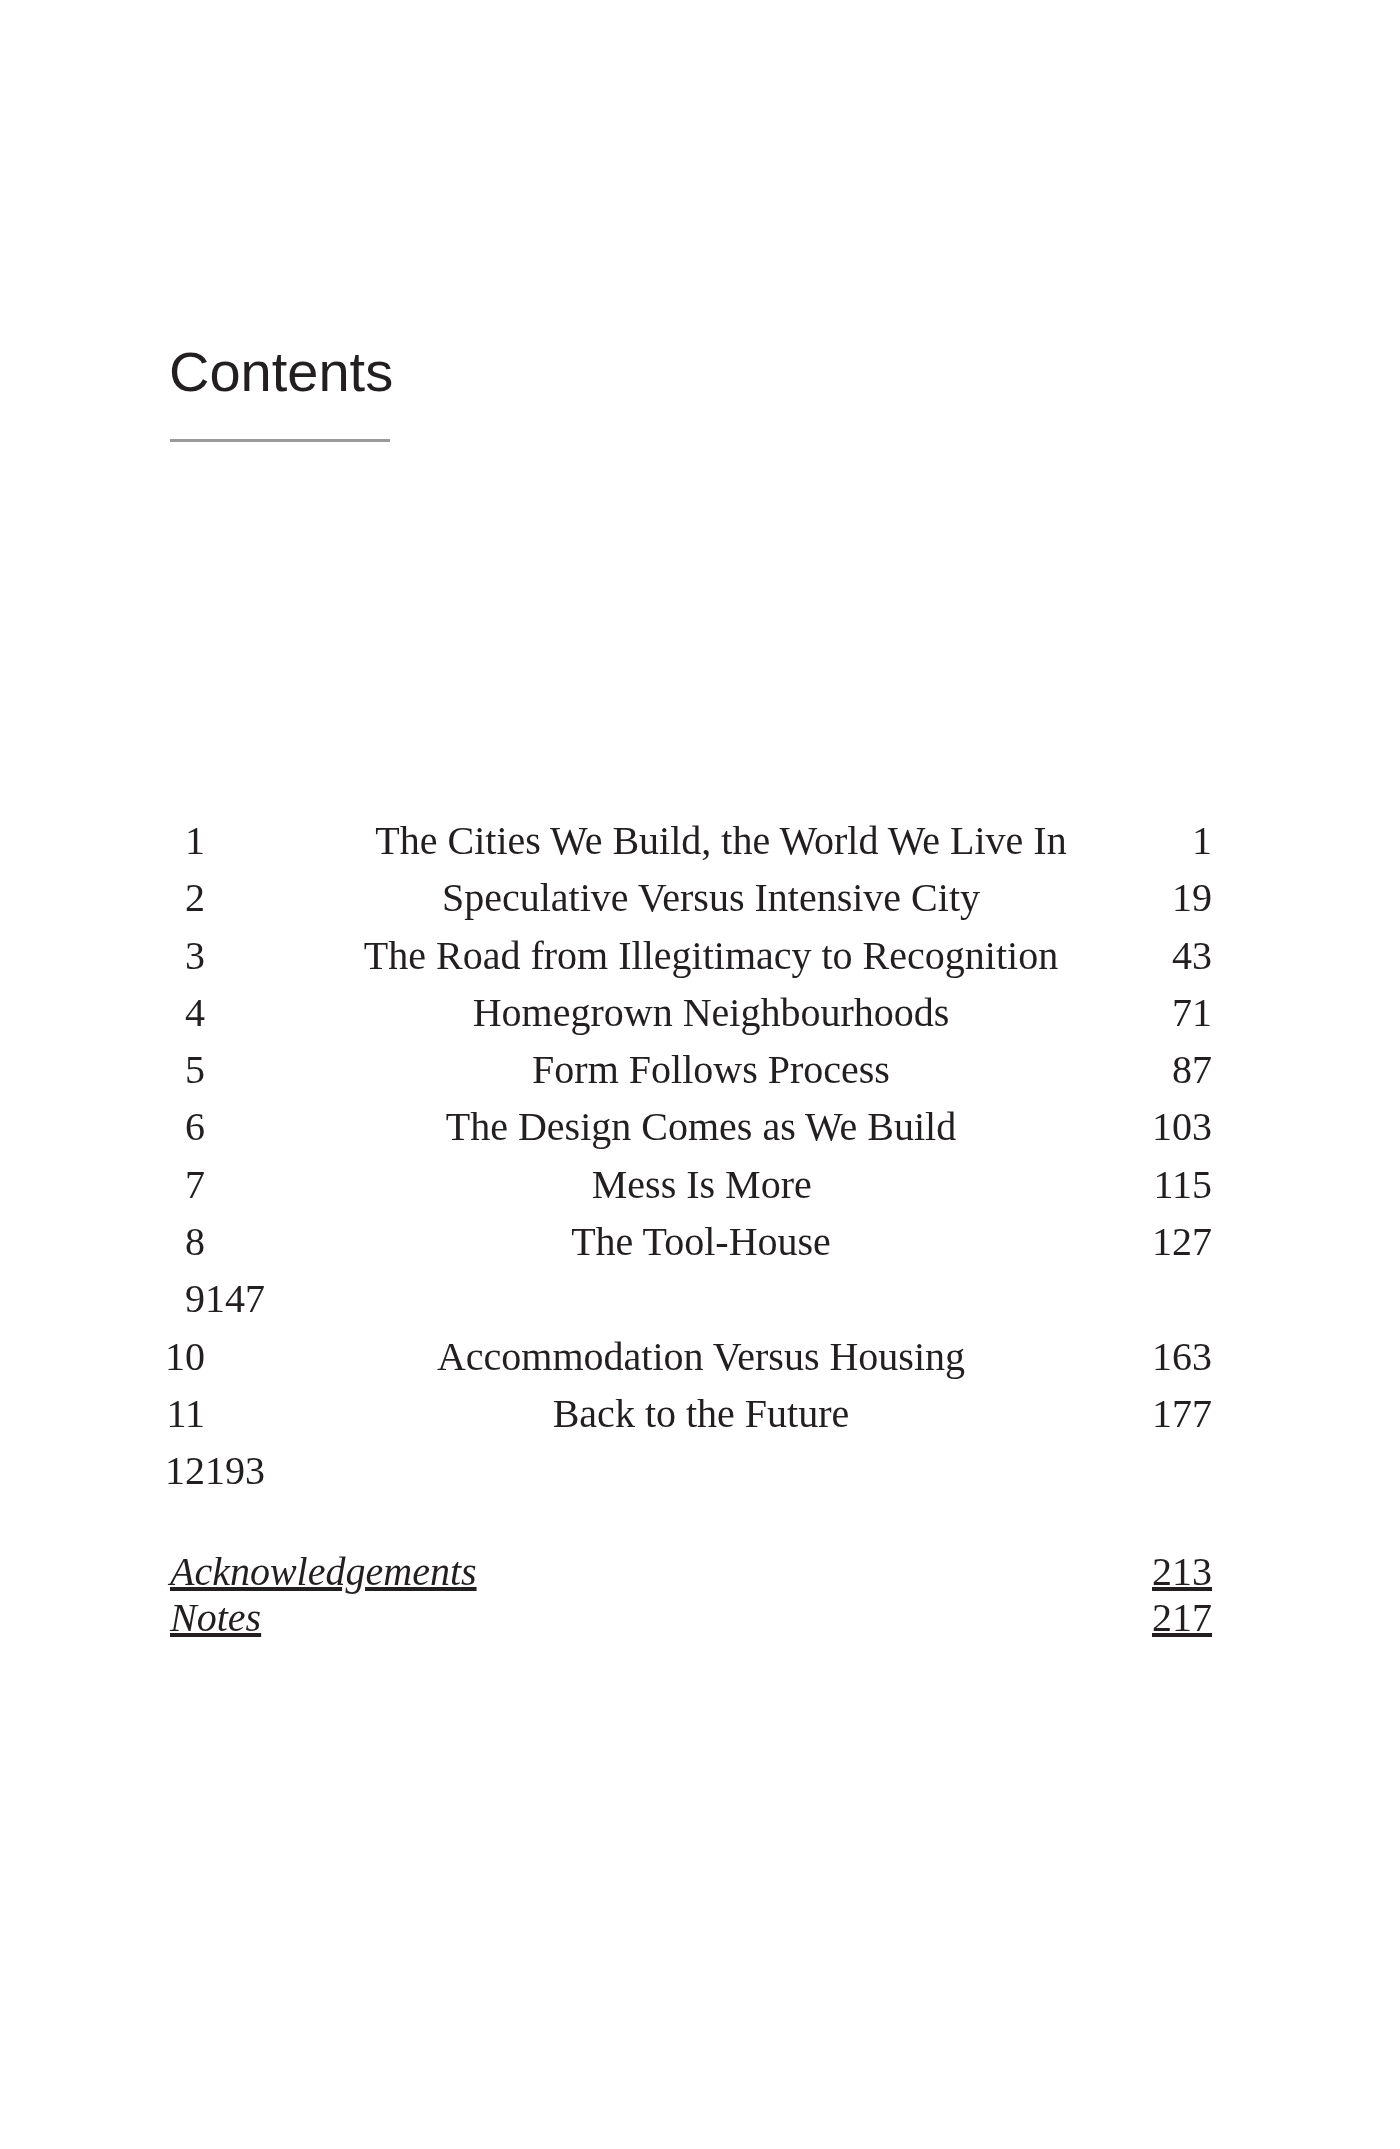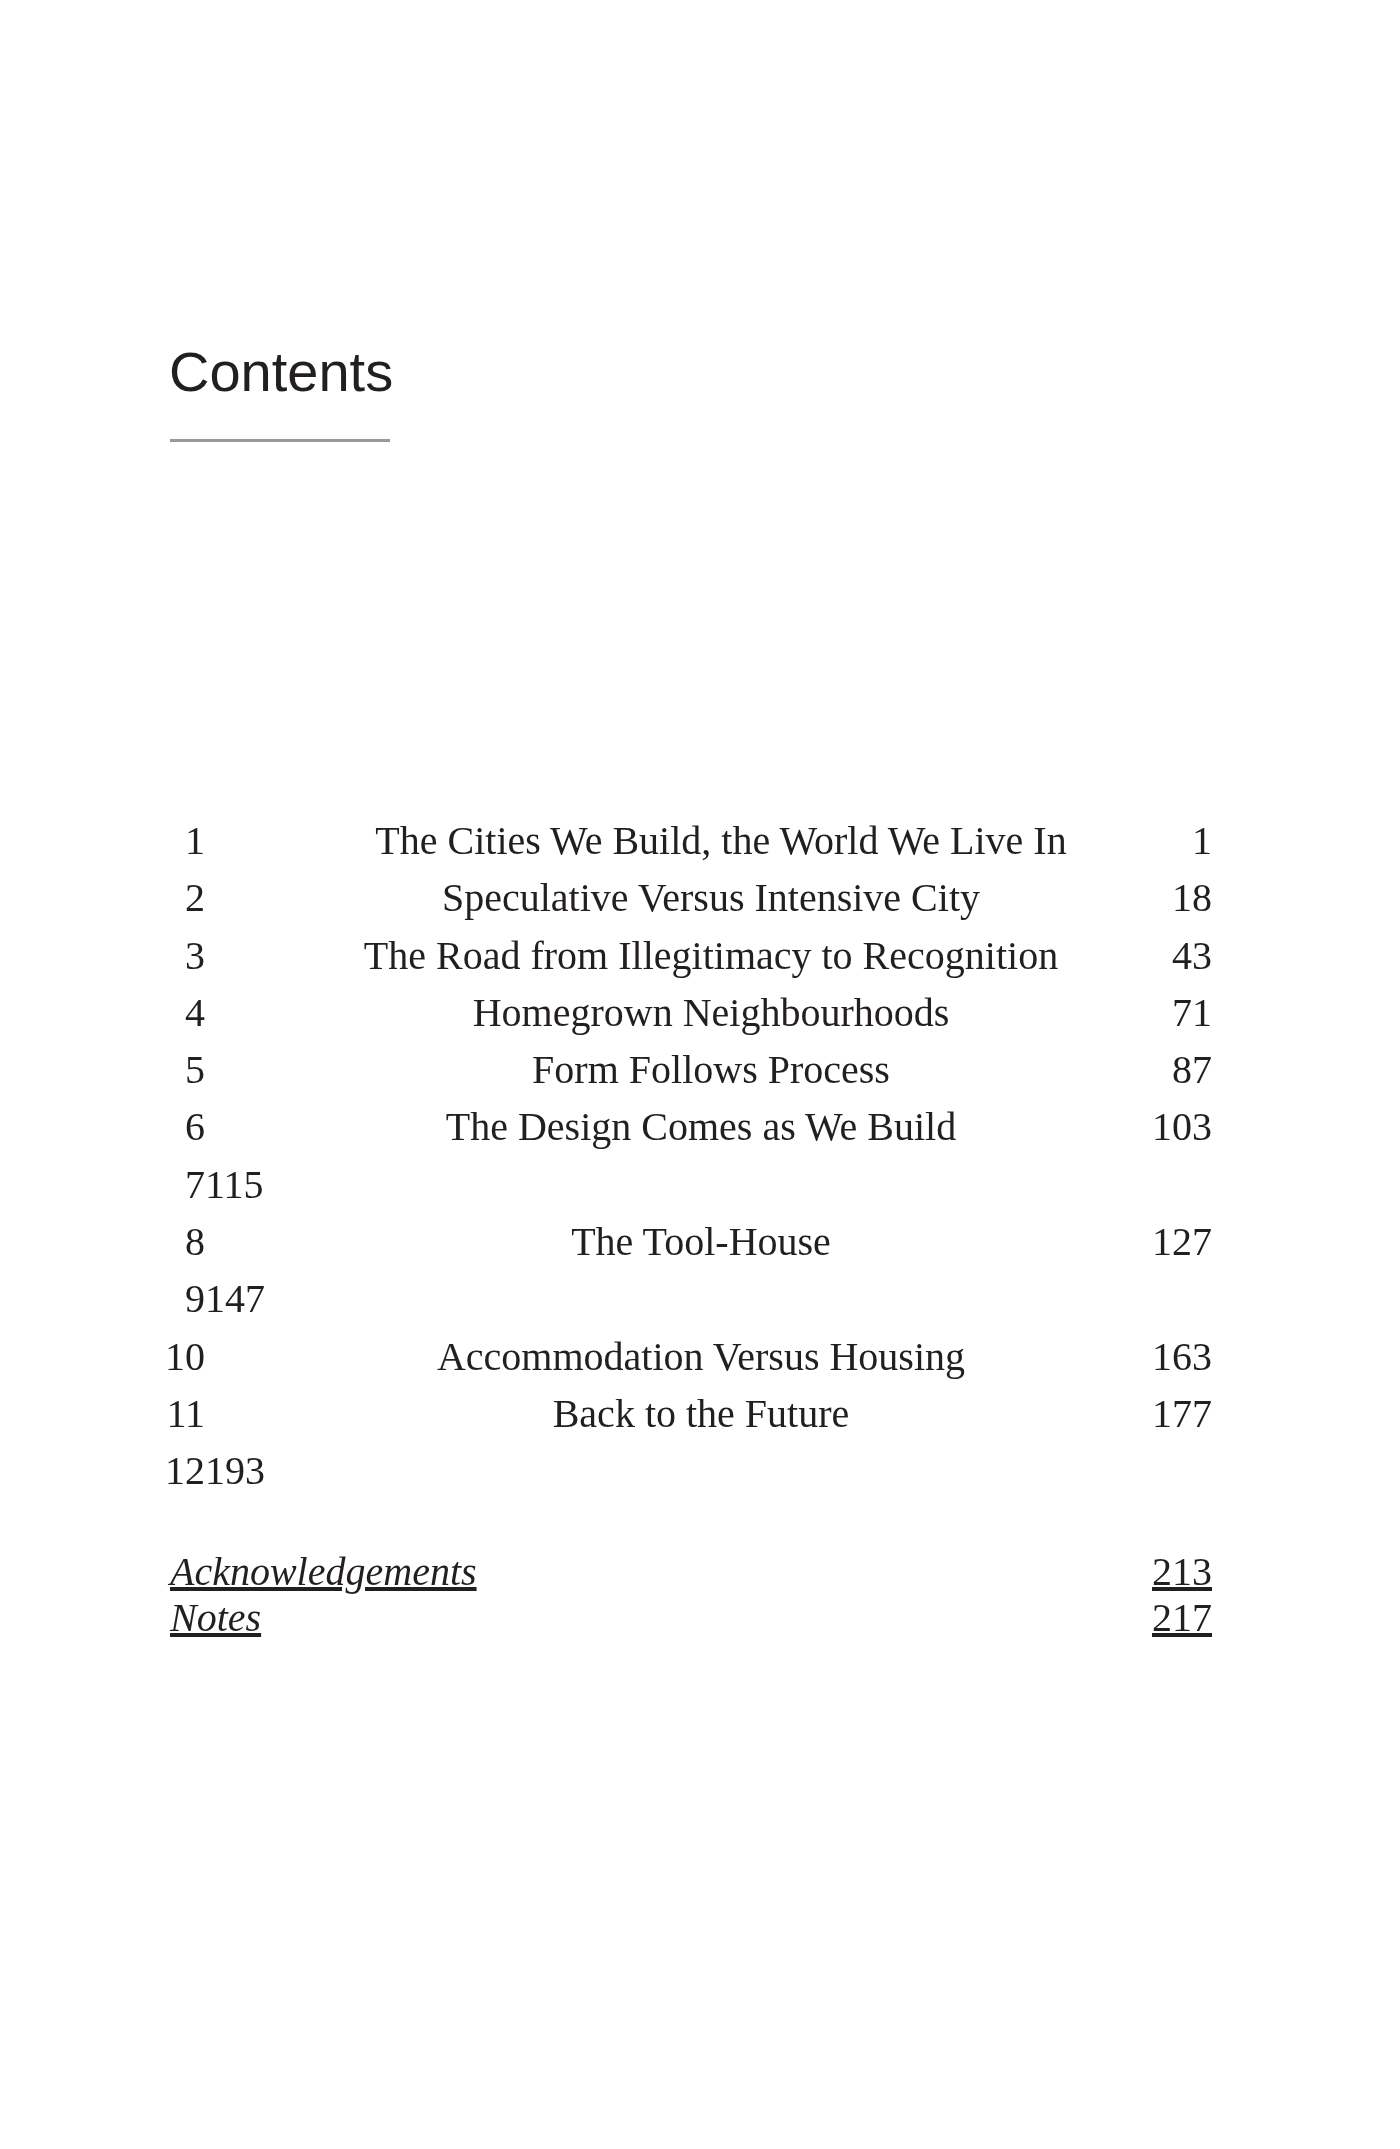--- a/index.html
+++ b/index.html
@@ -95,21 +95,21 @@
   <div class="toc-list">
     <div class="toc-row">
       <span class="chapter-number">1</span>
       <span class="chapter-title">The Cities We Build, the World We Live In</span>
       <span class="page-number">1</span>
     </div>
 
     <div class="toc-row">
       <span class="chapter-number">2</span>
       <span class="chapter-title">Speculative Versus Intensive City</span>
-      <span class="page-number">18</span>
+      <span class="page-number">19</span>
     </div>
 
     <div class="toc-row">
       <span class="chapter-number">3</span>
       <span class="chapter-title">The Road from Illegitimacy to Recognition</span>
       <span class="page-number">43</span>
     </div>
 
     <div class="toc-row">
       <span class="chapter-number">4</span>
@@ -124,20 +124,21 @@
     </div>
 
     <div class="toc-row">
       <span class="chapter-number">6</span>
       <span class="chapter-title">The Design Comes as We Build</span>
       <span class="page-number">103</span>
     </div>
 
     <div class="toc-row">
       <span class="chapter-number">7</span>
+      <span class="chapter-title">Mess Is More</span>
       <span class="page-number">115</span>
     </div>
 
     <div class="toc-row">
       <span class="chapter-number">8</span>
       <span class="chapter-title">The Tool-House</span>
       <span class="page-number">127</span>
     </div>
 
     <div class="toc-row">

